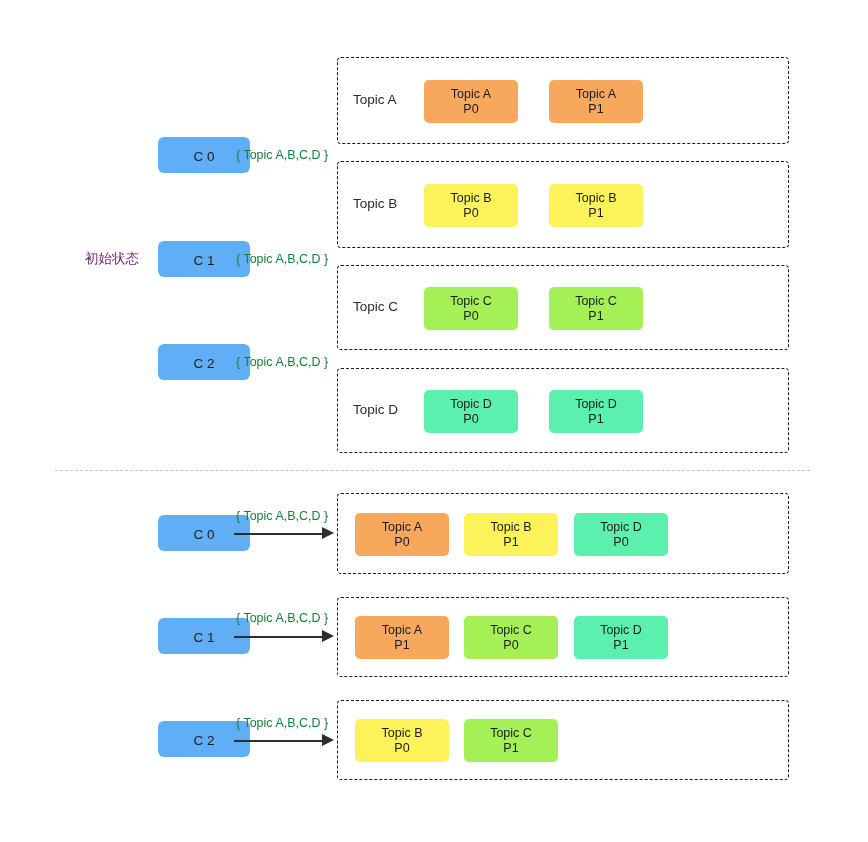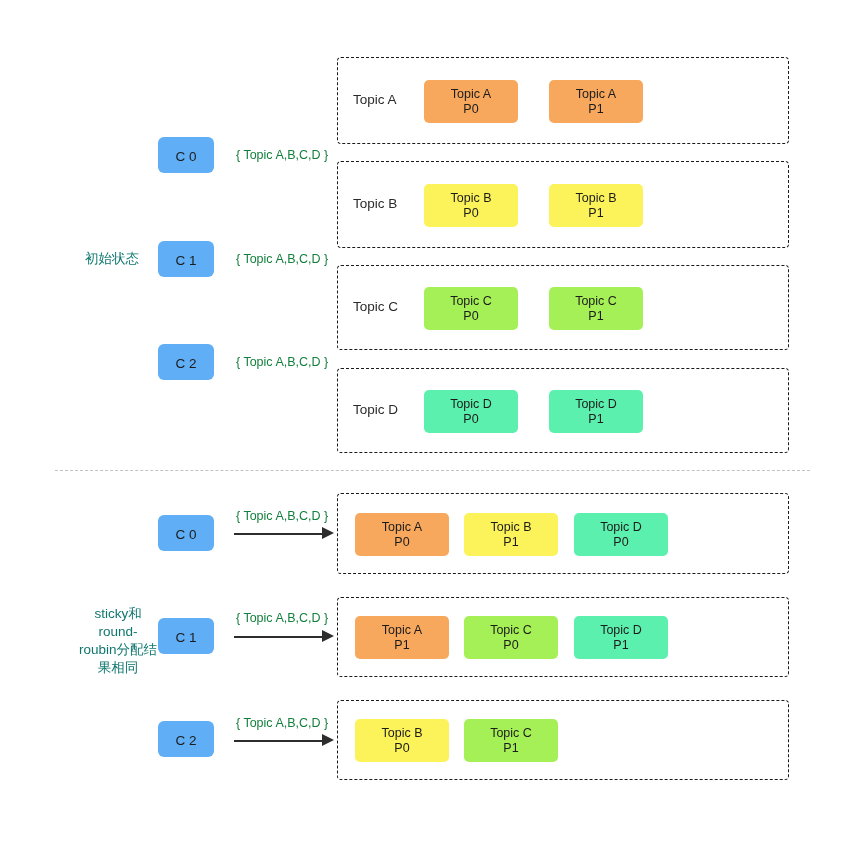--- a/index.html
+++ b/index.html
@@ -18,28 +18,28 @@
     background: #ffffff;
     overflow: hidden;
   }
 
   
   .section-label {
     position: absolute;
     text-align: center;
     font-size: 13.5px;
     line-height: 18px;
-    color: #0f766e;
+    color: #701a75;
     white-space: pre-line;
   }
 
   
   .consumer {
     position: absolute;
-    width: 56px;
+    width: 92px;
     height: 36px;
     background: #60aef5;
     border-radius: 6px;
     box-sizing: border-box;
   }
   .consumer-label {
     position: absolute;
     left: 0;
     right: 0;
     top: 12px;
@@ -175,24 +175,20 @@
       <span>P0</span>
     </div>
     <div class="partition" style="left:211px; top:21px; background:#5cf0af;">
       <span>Topic D</span>
       <span>P1</span>
     </div>
   </div>
 
   <div class="divider" style="left:55px; top:470px; width:755px;"></div>
 
-  <div class="section-label" style="left:52px; top:605px; width:132px;">sticky和
-round-
-roubin分配结
-果相同</div>
 
   <div class="consumer" style="left:158px; top:515px;">
     <div class="consumer-label">C 0</div>
   </div>
   <div class="subscription" style="left:236px; top:509px;">{ Topic A,B,C,D }</div>
   <div class="arrow-line" style="left:234px; top:533px; width:90px;"></div>
   <div class="arrow-head" style="left:322px; top:527px;"></div>
 
   <div class="topic-box" style="left:337px; top:493px; width:452px; height:81px;">
     <div class="partition" style="left:17px; top:19px; background:#f7a85c;">

